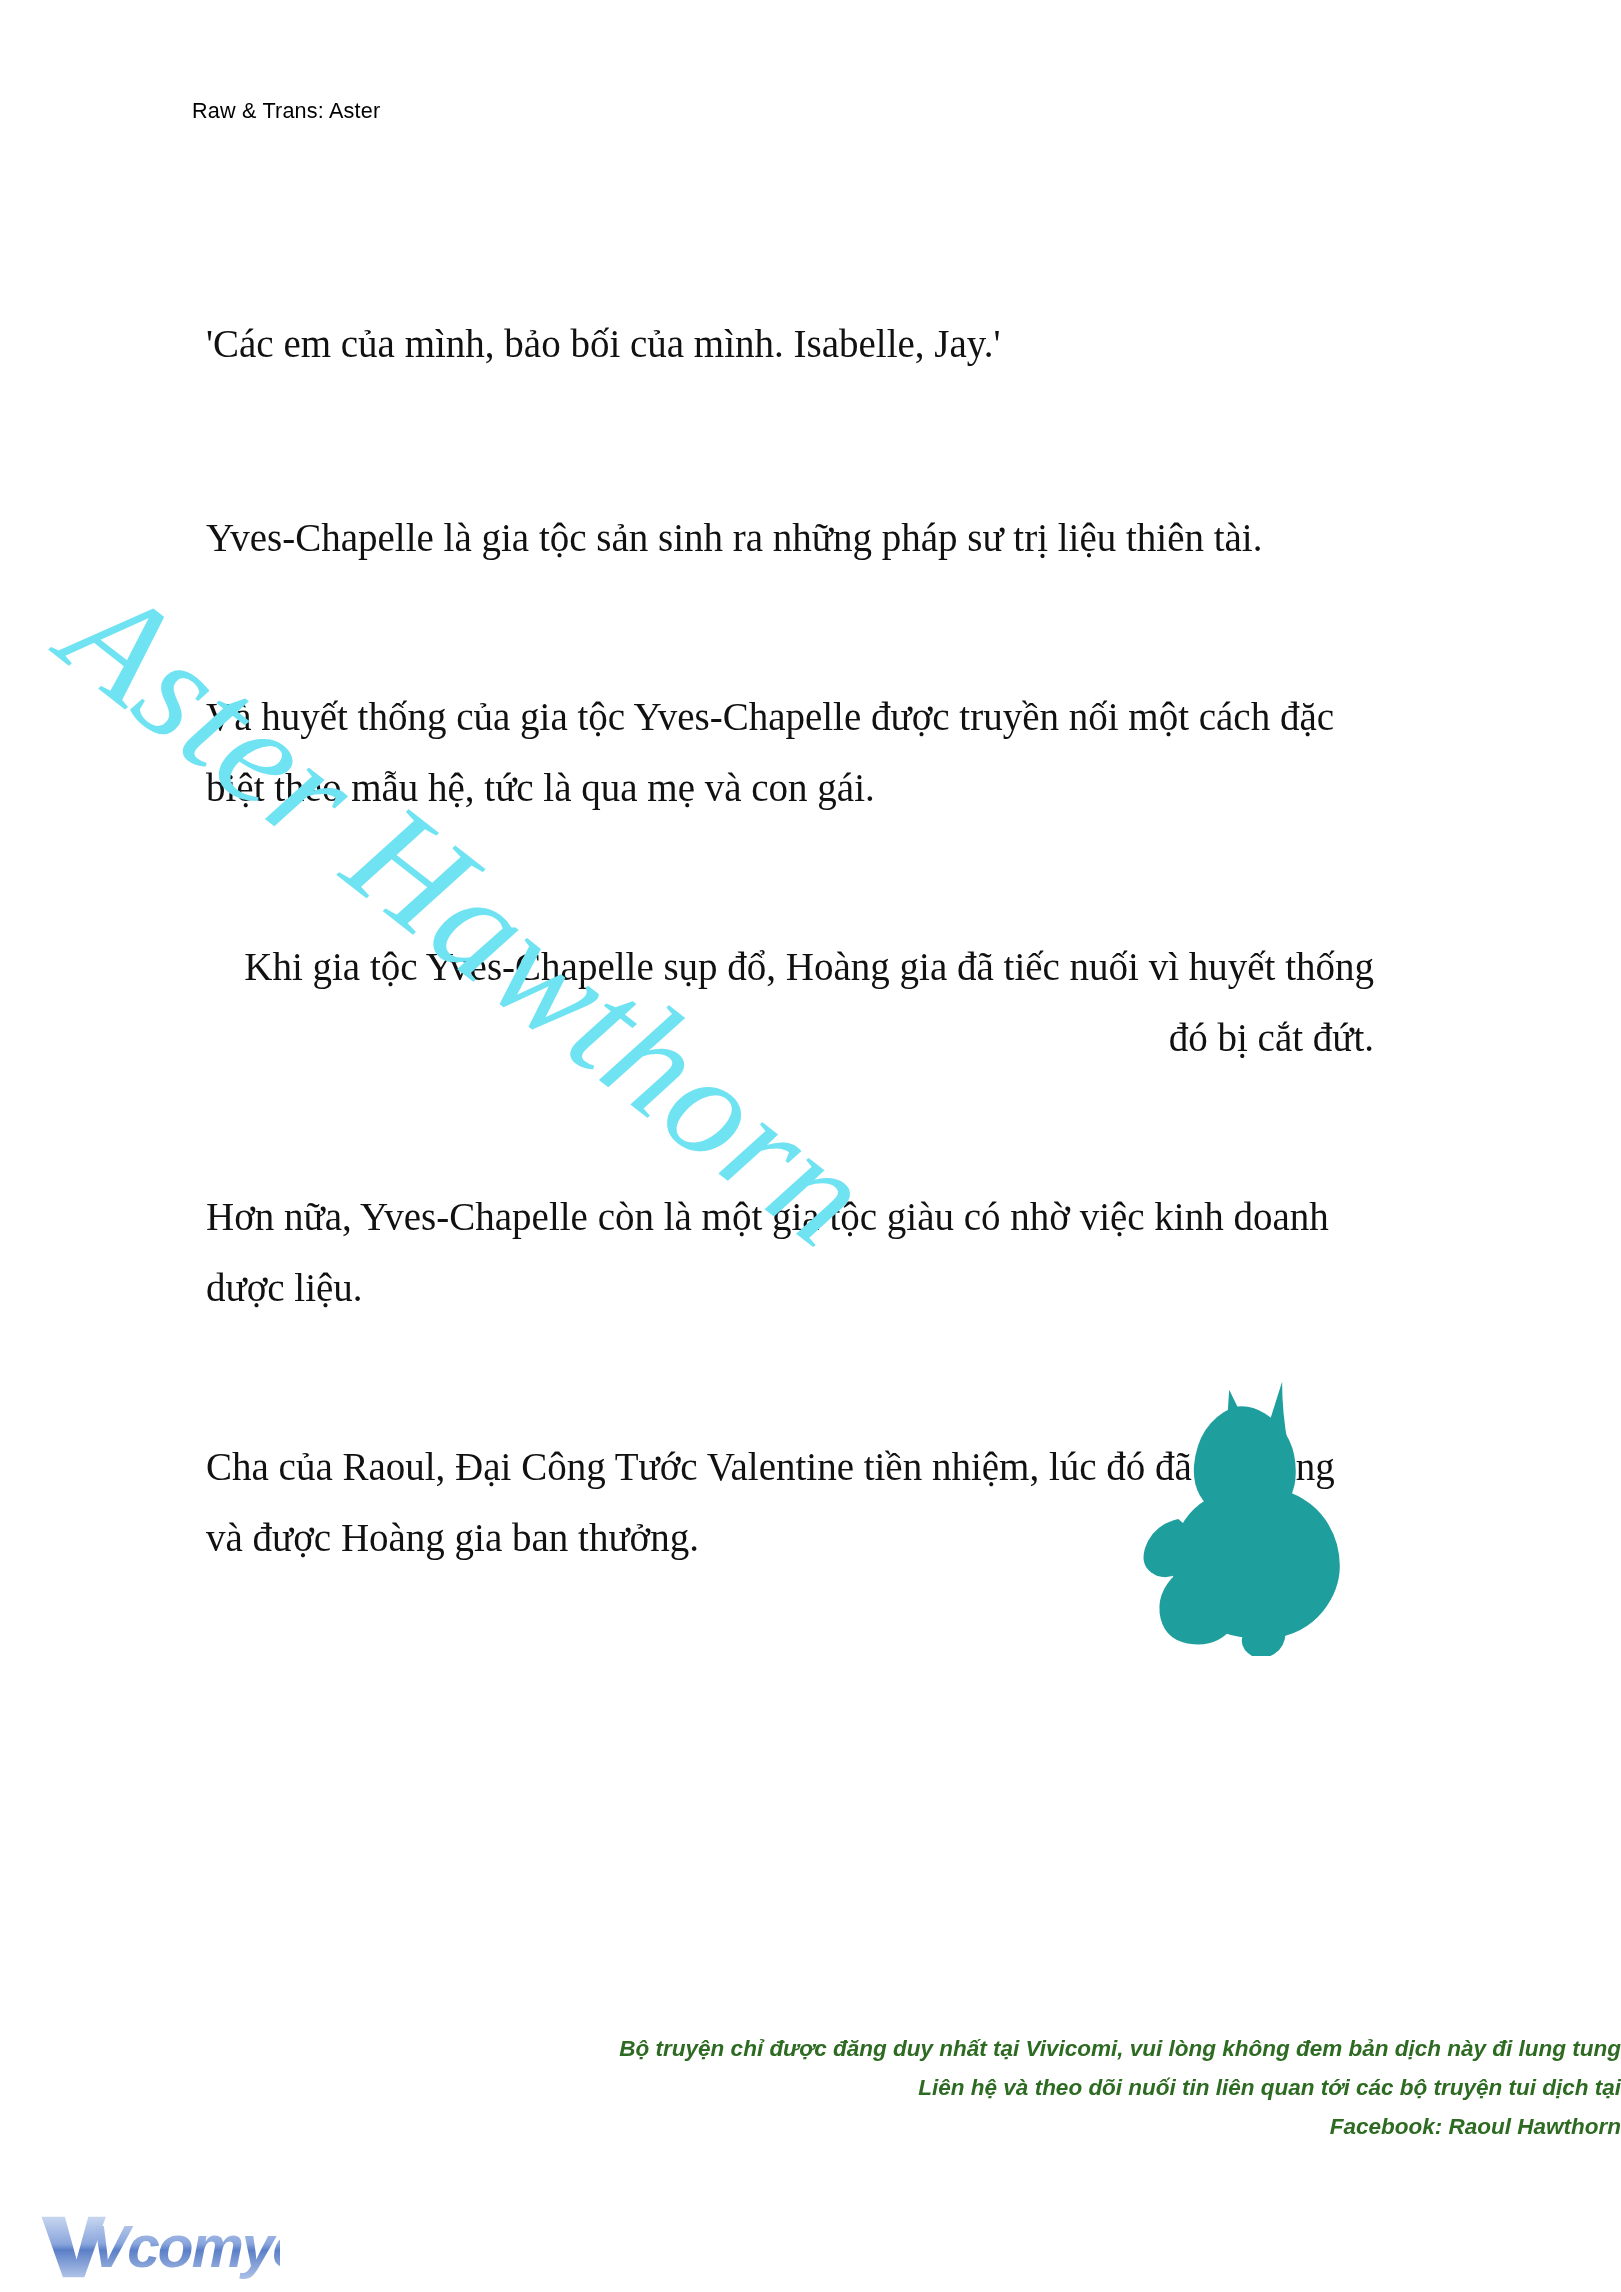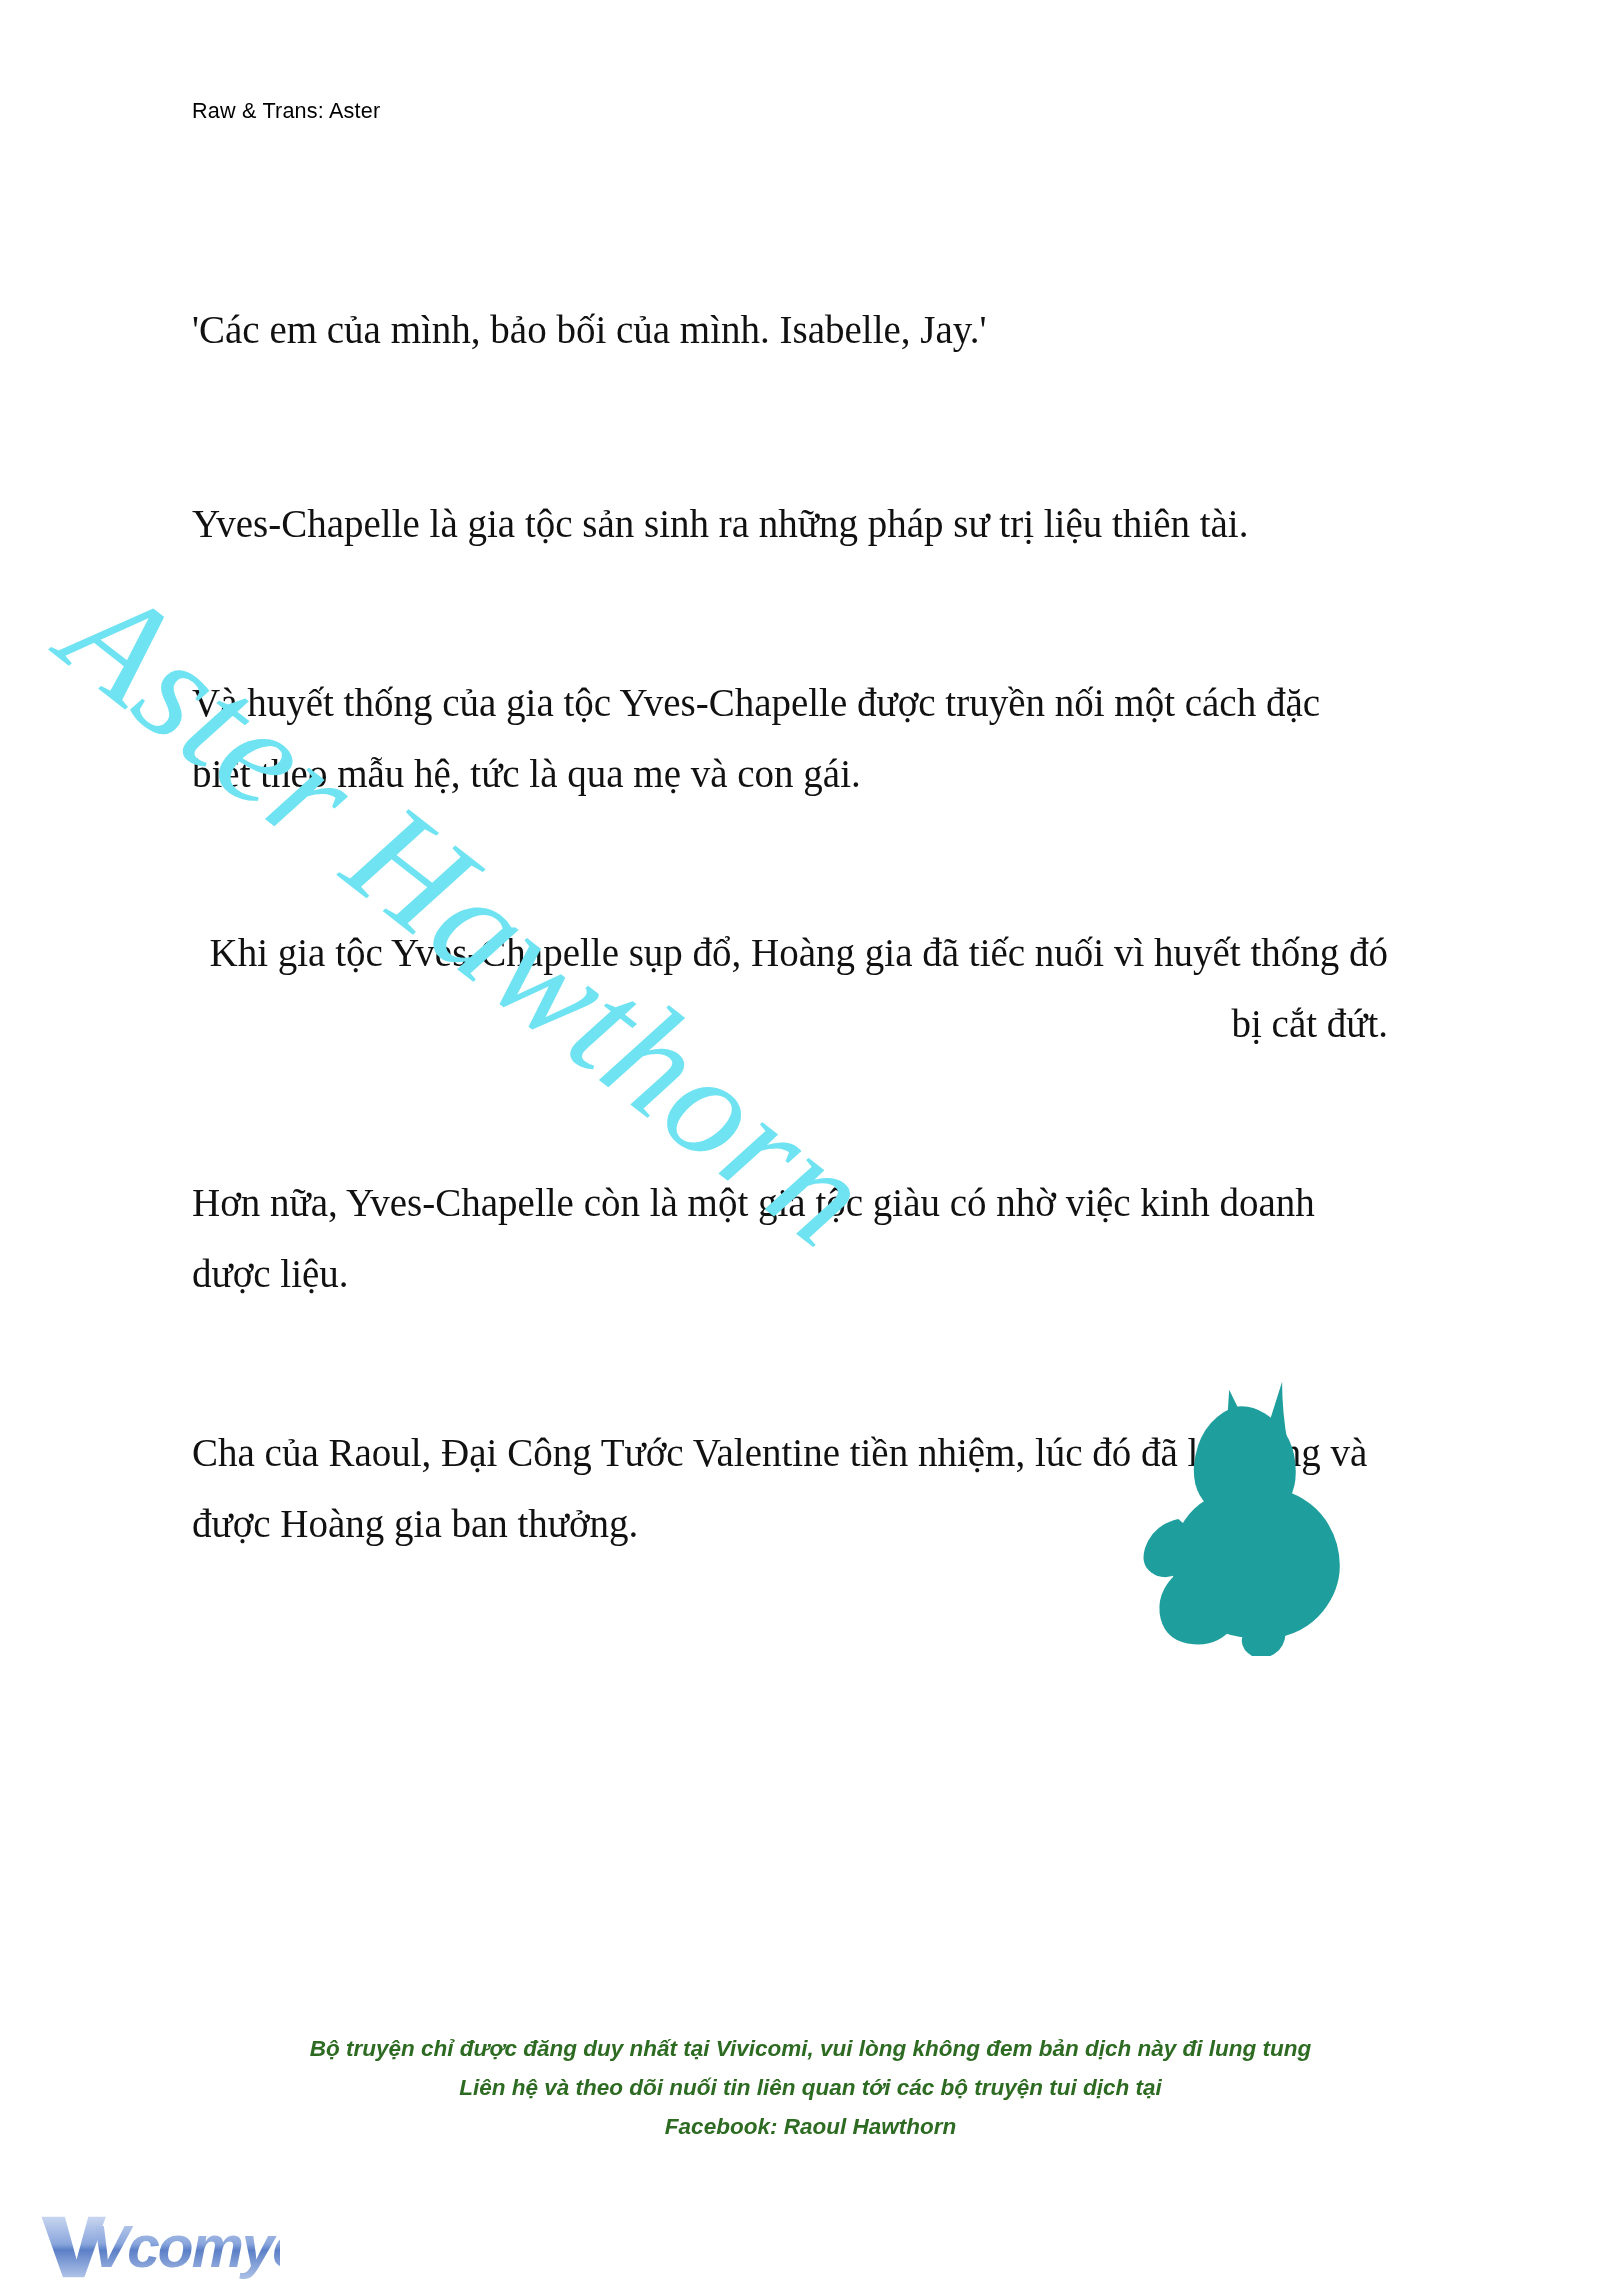--- a/index.html
+++ b/index.html
@@ -40,21 +40,21 @@
     left: 192px;
     top: 294px;
     width: 1196px;
   }
 
   .para {
     font-family: "Liberation Serif", serif;
     font-size: 39px;
     line-height: 71px;
     color: #111111;
-    margin: 0;
+    margin: 14px;
   }
   .para-gap-1 { margin-bottom: 123px; }
   .para-gap-2 { margin-bottom: 108px; }
   .para-gap-3 { margin-bottom: 108px; }
   .para-gap-4 { margin-bottom: 108px; text-align: right; }
   .para-gap-5 { margin-bottom: 108px; }
 
   
   .watermark {
     position: absolute;
@@ -82,21 +82,21 @@
     z-index: 6;
     pointer-events: none;
   }
 
   
   .footer {
     position: absolute;
     left: 0;
     right: 0;
     top: 2029px;
-    text-align: center;
+    text-align: right;
     font-family: "Liberation Sans", sans-serif;
     font-weight: bold;
     font-style: italic;
     font-size: 22.5px;
     line-height: 39px;
     color: #2E6B22;
   }
   .footer-line { display: block; }
 
   

